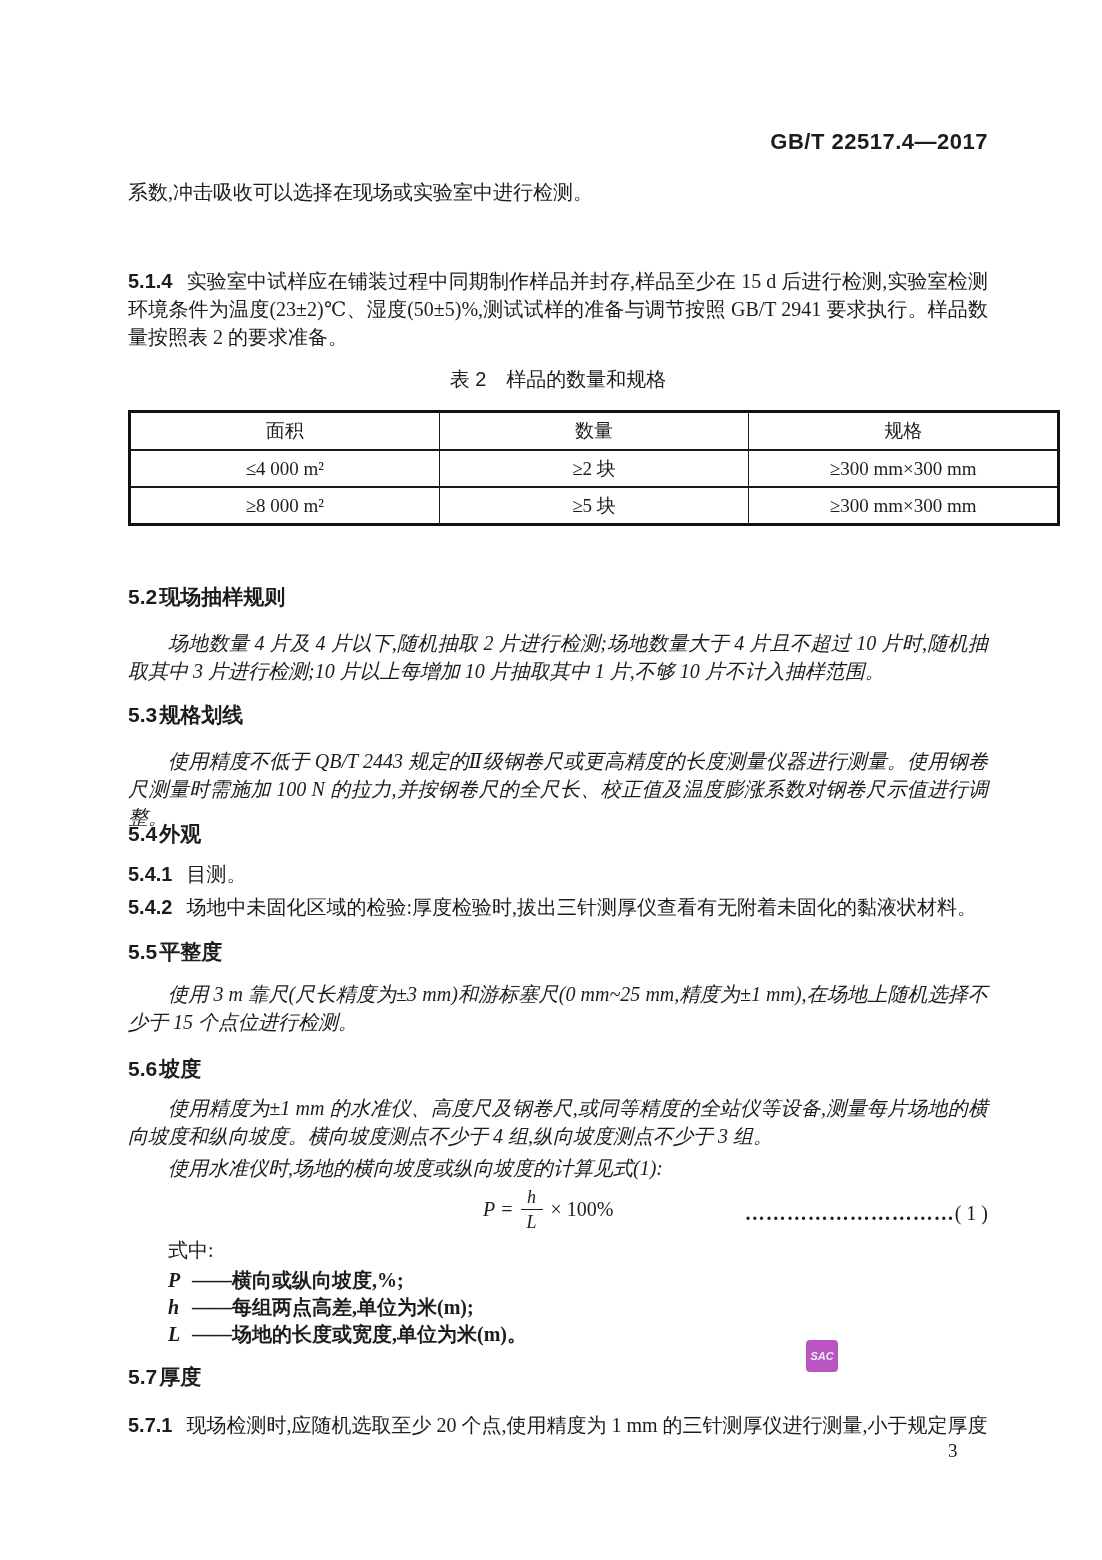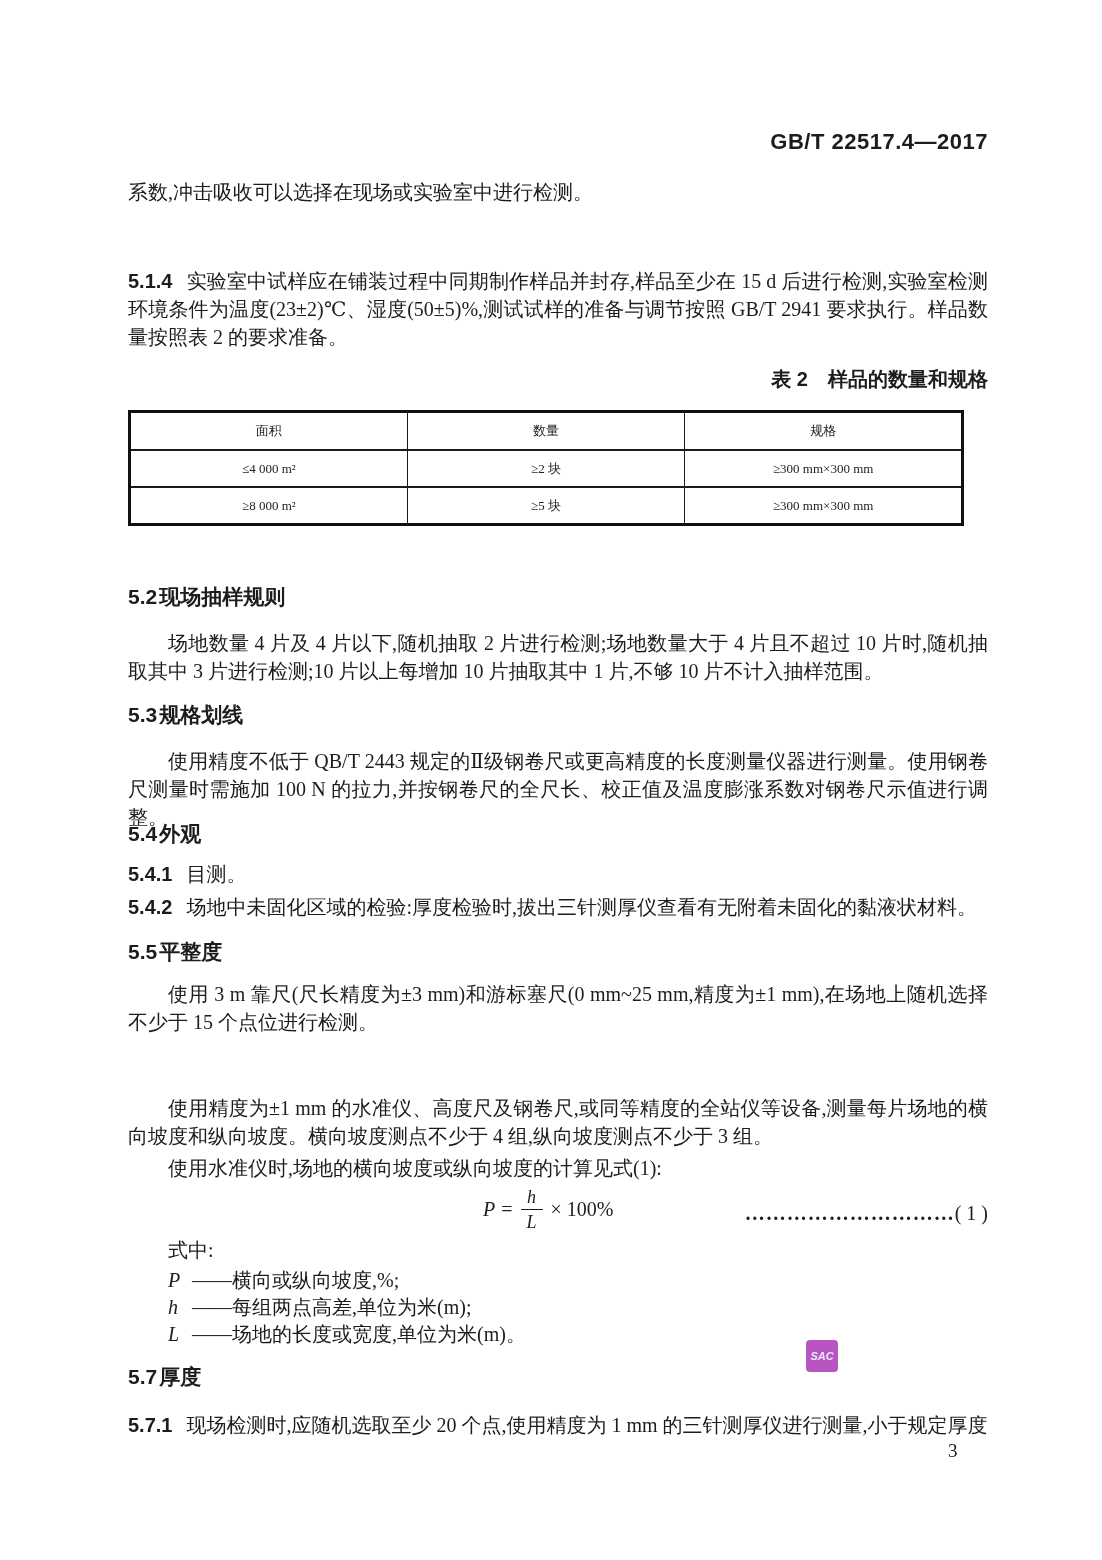--- a/index.html
+++ b/index.html
@@ -16,39 +16,39 @@
   .doc-header{
     position:absolute;top:129px;left:128px;width:860px;
     text-align:right;
     font-family:"Liberation Sans","DejaVu Sans",sans-serif;
     font-weight:bold;font-size:22px;letter-spacing:.5px;
   }
   p.body, .def, .where-intro{
     margin:0;font-size:20px;line-height:28px;
     text-align:justify;
   }
-  p.ind{text-indent:2em;}
+  p.ind{text-indent:2em;font-style:italic;}
   .cnum{
     font-family:"Liberation Sans","DejaVu Sans",sans-serif;
     font-weight:bold;margin-right:14px;white-space:nowrap;
   }
   h3.heading{
     margin:0;font-size:21px;line-height:24px;
     font-family:"Liberation Sans","DejaVu Sans",sans-serif;
     font-weight:bold;
   }
   h3.heading .cnum{margin-right:2px;}
   .tbl-caption{
-    margin:0;text-align:right;font-size:20px;
+    margin:0;text-align:center;font-size:20px;
     font-family:"Liberation Sans","DejaVu Sans",sans-serif;
-    font-weight:bold;
+    font-weight:normal;
   }
   table.tbl{
-    border-collapse:collapse;width:836px;
-    font-size:13px;
+    border-collapse:collapse;width:932px;
+    font-size:19px;
   }
   table.tbl th,table.tbl td{
     border-top:2px solid #1a1a1a;border-bottom:2px solid #1a1a1a;
     border-left:1.5px solid #1a1a1a;border-right:1.5px solid #1a1a1a;
     text-align:center;vertical-align:middle;
     font-weight:normal;padding:0;
     width:33.33%;
   }
   table.tbl{border:3px solid #111;}
   table.tbl th{height:36px;}
@@ -61,21 +61,21 @@
   .f-expr i{font-style:italic;}
   .f-eq{margin:0 8px 0 6px;}
   .frac{display:inline-flex;flex-direction:column;align-items:center;line-height:1;margin-right:8px;}
   .frac .fr-num{display:block;padding:0 6px 3px 6px;font-size:18px;}
   .frac .fr-den{display:block;border-top:1.6px solid #1c1c1c;padding:3px 6px 0 6px;font-size:18px;}
   .f-ref{
     position:absolute;right:0;top:14px;font-size:20px;
     letter-spacing:1px;white-space:nowrap;font-weight:bold;
   }
   .f-ref .eq-label{font-weight:normal;letter-spacing:0;}
-  .def{padding-left:2em;}
+  .def{padding-left:2em;font-weight:bold;}
   .def .var{font-style:italic;margin-right:10px;display:inline-block;min-width:14px;}
   .where-intro{padding-left:2em;}
   .page-num{
     position:absolute;top:1440px;left:948px;
     font-size:19px;
   }
   .watermark{
     position:absolute;top:1340px;left:806px;width:32px;height:32px;
     background:#a21caf;border-radius:4px;opacity:.75;
     display:flex;align-items:center;justify-content:center;
@@ -125,20 +125,21 @@
   <h3 class="heading abs" style="top:703px"><span class="cnum">5.3</span><span>规格划线</span></h3>
   <p class="body ind abs" style="top:747px">使用精度不低于 QB/T 2443 规定的Ⅱ级钢卷尺或更高精度的长度测量仪器进行测量。使用钢卷尺测量时需施加 100 N 的拉力,并按钢卷尺的全尺长、校正值及温度膨涨系数对钢卷尺示值进行调整。</p>
 
   <h3 class="heading abs" style="top:822px"><span class="cnum">5.4</span><span>外观</span></h3>
   <p class="body abs" style="top:860px"><span class="cnum">5.4.1</span><span>目测。</span></p>
   <p class="body abs" style="top:893px"><span class="cnum">5.4.2</span><span>场地中未固化区域的检验:厚度检验时,拔出三针测厚仪查看有无附着未固化的黏液状材料。</span></p>
 
   <h3 class="heading abs" style="top:940px"><span class="cnum">5.5</span><span>平整度</span></h3>
   <p class="body ind abs" style="top:980px">使用 3 m 靠尺(尺长精度为±3 mm)和游标塞尺(0 mm~25 mm,精度为±1 mm),在场地上随机选择不少于 15 个点位进行检测。</p>
 
+  <h3 class="heading abs" style="top:1057px"><span class="cnum">5.6</span><span>坡度</span></h3>
   <p class="body ind abs" style="top:1094px">使用精度为±1 mm 的水准仪、高度尺及钢卷尺,或同等精度的全站仪等设备,测量每片场地的横向坡度和纵向坡度。横向坡度测点不少于 4 组,纵向坡度测点不少于 3 组。</p>
   <p class="body ind abs" style="top:1154px">使用水准仪时,场地的横向坡度或纵向坡度的计算见式(1):</p>
 
   <div class="abs formula-row" style="top:1188px">
     <span class="f-expr">
       <i>P</i>
       <span class="f-eq">=</span>
       <span class="frac">
         <span class="fr-num"><i>h</i></span>
         <span class="fr-den"><i>L</i></span>

